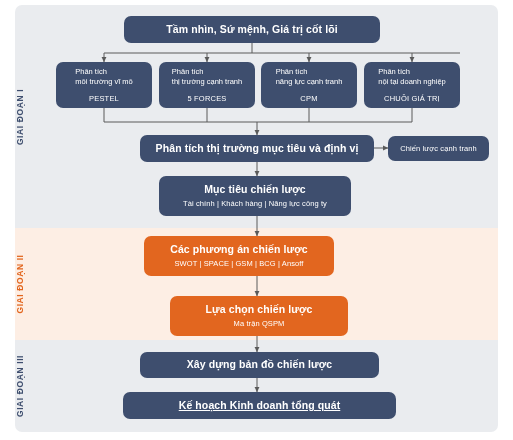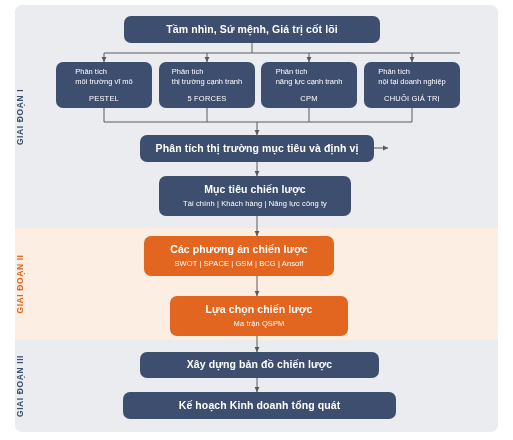--- a/index.html
+++ b/index.html
@@ -132,21 +132,21 @@
   #n-pestel        { left: 56px;  top: 62px;  width: 96px;  height: 46px; }
   #n-5forces       { left: 159px; top: 62px;  width: 96px;  height: 46px; }
   #n-cpm           { left: 261px; top: 62px;  width: 96px;  height: 46px; }
   #n-valuechain    { left: 364px; top: 62px;  width: 96px;  height: 46px; }
   #n-market        { left: 140px; top: 135px; width: 234px; height: 27px; }
   #n-competitive   { left: 388px; top: 136px; width: 101px; height: 25px; }
   #n-objectives    { left: 159px; top: 176px; width: 192px; height: 40px; }
   #n-options       { left: 144px; top: 236px; width: 190px; height: 40px; }
   #n-selection     { left: 170px; top: 296px; width: 178px; height: 40px; }
   #n-map           { left: 140px; top: 352px; width: 239px; height: 26px; }
-  #n-plan          { left: 123px; top: 392px; width: 273px; height: 27px; }
+  #n-plan          { left: 123px; top: 392px; width: 273px; height: 27px; text-decoration: underline; }
 </style>
 </head>
 <body>
 
 <div id="diagram">
 
   <div class="band band-1"></div>
   <div class="band band-2"></div>
   <div class="band band-3"></div>
 
@@ -235,20 +235,23 @@
       <div>nội tại doanh nghiệp</div>
     </div>
     <div class="a-rule"></div>
     <div class="a-tool">CHUỖI GIÁ TRỊ</div>
   </div>
 
   <div class="node" id="n-market">
     <div class="node-title">Phân tích thị trường mục tiêu và định vị</div>
   </div>
 
+  <div class="node" id="n-competitive">
+    <div class="node-sub" style="margin-top:0;">Chiến lược cạnh tranh</div>
+  </div>
 
   <div class="node" id="n-objectives">
     <div class="node-title">Mục tiêu chiến lược</div>
     <div class="node-sub">Tài chính  |  Khách hàng  |  Năng lực công ty</div>
   </div>
 
   <div class="node orange" id="n-options">
     <div class="node-title">Các phương án chiến lược</div>
     <div class="node-sub">SWOT  |  SPACE  |  GSM  |  BCG  |  Ansoff</div>
   </div>

